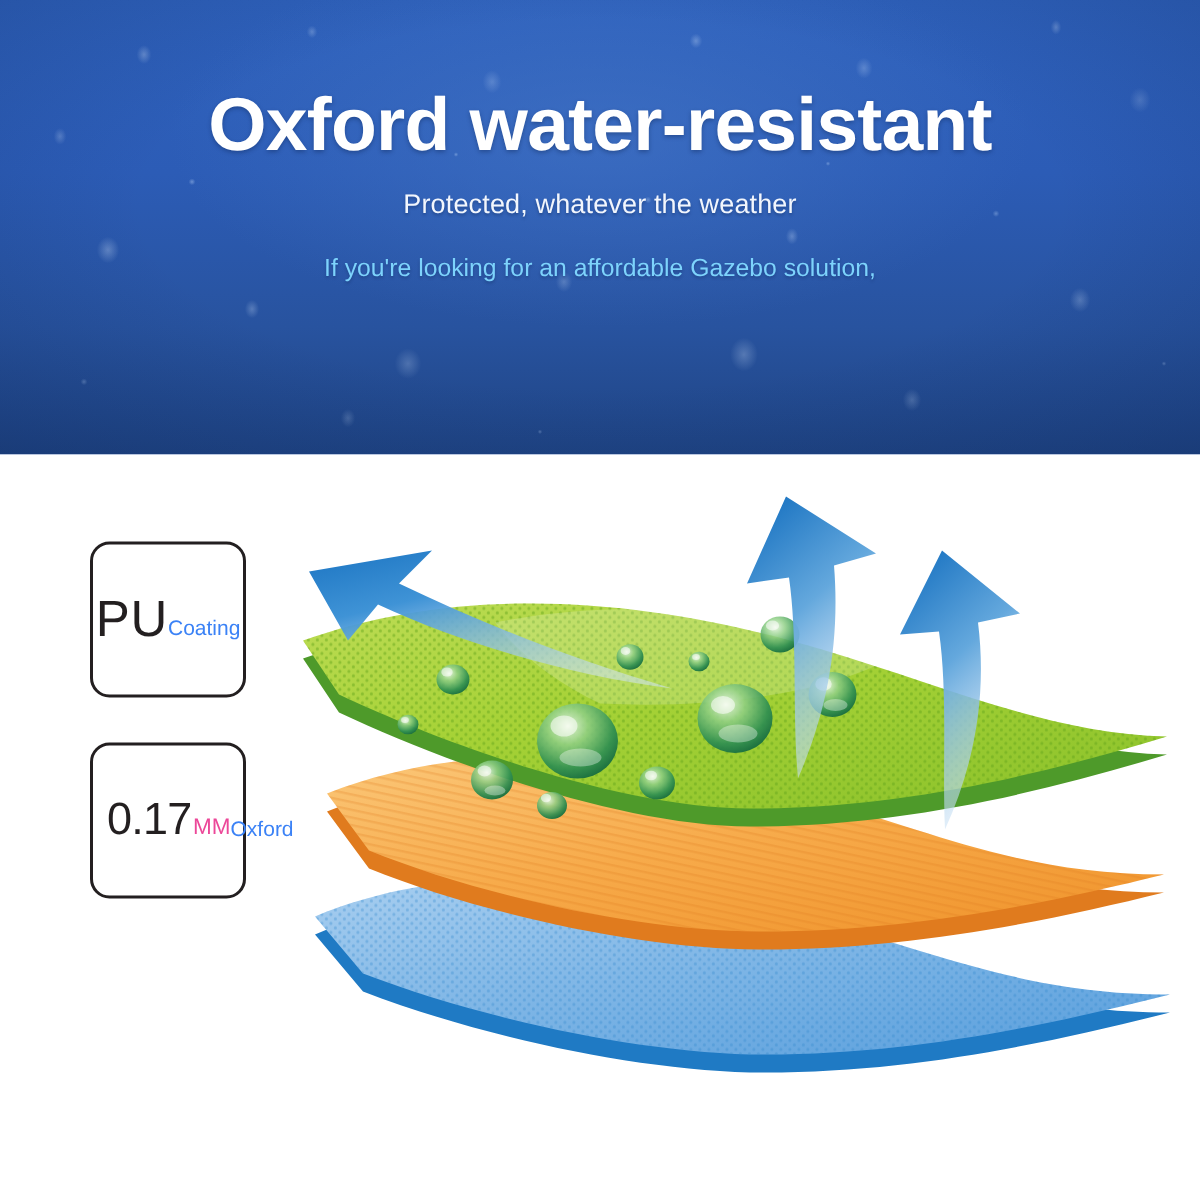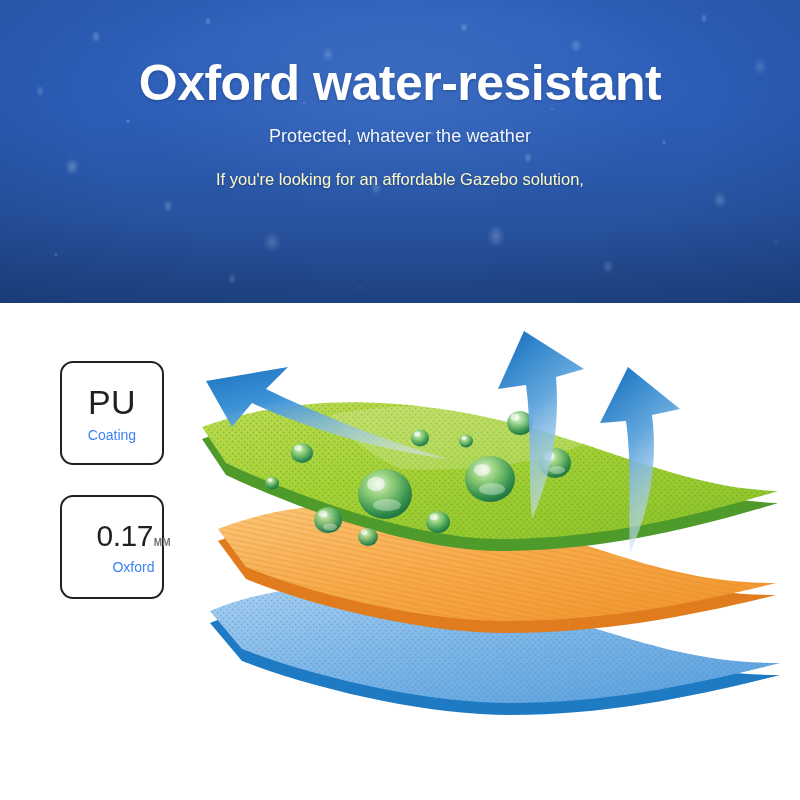--- a/index.html
+++ b/index.html
@@ -108,21 +108,21 @@
     color: #f2f6fd;
     letter-spacing: 0.1px;
     text-shadow: 0 1px 2px rgba(10,30,70,0.35);
   }
   .bodytext {
     margin: 0;
     padding-top: 20px;
     font-size: 16.5px;
     line-height: 1.55;
     font-weight: normal;
-    color: #fef9c3;
+    color: #7dd3fc;
     text-shadow: 0 1px 2px rgba(10,30,70,0.30);
   }
   .bodytext span { display: block; }
 
   
   .lower {
     position: absolute;
     left: 0;
     top: 303px;
     width: 800px;
@@ -139,21 +139,21 @@
   }
   .badge {
     position: relative;
     width: 104px;
     height: 104px;
     border: 2px solid #231f20;
     border-radius: 13px;
     background: #ffffff;
     margin-bottom: 30px;
     display: flex;
-    flex-direction: column;
+    flex-direction: row;
     align-items: center;
     justify-content: center;
     box-sizing: border-box;
   }
   .badge:last-child { margin-bottom: 0; padding-left: 43px; }
   .badge-main {
     font-size: 34px;
     line-height: 1;
     color: #231f20;
     font-weight: normal;
@@ -166,25 +166,24 @@
     justify-content: center;
     white-space: nowrap;
   }
   .badge-main-row .num {
     font-size: 30px;
     line-height: 1;
     color: #231f20;
     letter-spacing: -0.5px;
   }
   .badge-main-row .unit {
-    font-size: 10px;
+    font-size: 15px;
     line-height: 1;
-    color: #737373;
+    color: #ec4899;
     margin-left: 1px;
-    font-weight: bold;
   }
   .badge-sub {
     font-size: 14px;
     line-height: 1;
     color: #3b82f6;
     margin-top: 9px;
     white-space: nowrap;
   }
 
   

